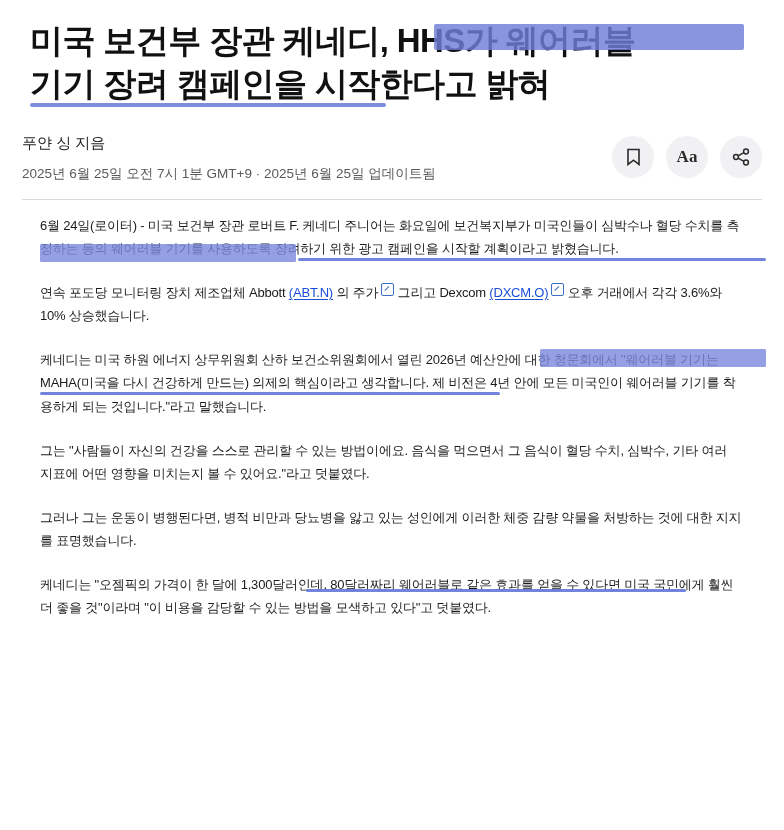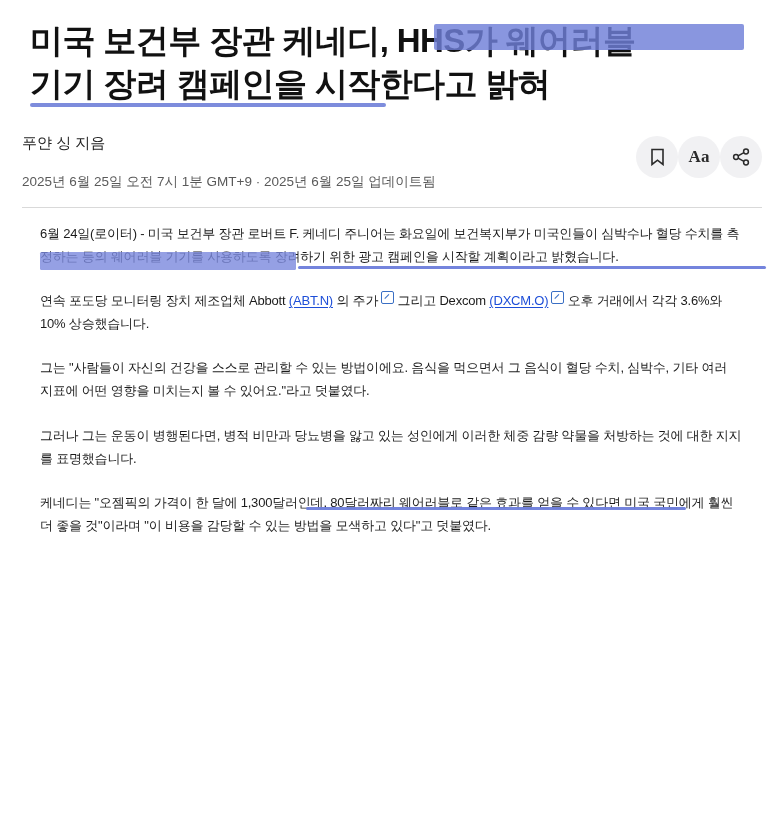--- a/index.html
+++ b/index.html
@@ -57,25 +57,25 @@
   .author {
     font-size: 15px;
     color: #222;
     font-weight: 400;
     position: relative;
     display: inline-block;
   }
   .timestamp {
     font-size: 13.5px;
     color: #5a5a5a;
-    margin-top: 20px;
+    margin-top: 12px;
   }
   .actions {
     display: flex;
-    gap: 0;
+    gap: 12px;
     align-items: center;
     padding-top: 4px;
   }
   .action-btn {
     width: 42px;
     height: 42px;
     border-radius: 50%;
     background: #f1f1f3;
     border: none;
     display: flex;
@@ -201,20 +201,25 @@
     <p>
       <span>6월 24일(로이터) - 미국 보건부 장관 로버트 F. 케네디 주니어는 화요일에 보건복지부가 미국인들이 심박수나 혈당 수치를 측정하는 등의 웨어러블 기기를 사용하도록 장려하기 위한 광고 캠페인을 시작할 계획이라고 밝혔습니다.</span>
       <span class="mark" style="left:0px; top:30px; width:256px; height:18px;"></span>
       <span class="mark u" style="left:258px; top:44px; width:468px;"></span>
     </p>
 
     <p>
       연속 포도당 모니터링 장치 제조업체 Abbott <a class="inline-link" href="#">(ABT.N)</a> <span>의 주가</span><span class="ext-icon"></span> 그리고 Dexcom <a class="inline-link" href="#">(DXCM.O)</a><span class="ext-icon"></span> 오후 거래에서 각각 3.6%와 10% 상승했습니다.
     </p>
 
+    <p>
+      <span>케네디는 미국 하원 에너지 상무위원회 산하 보건소위원회에서 열린 2026년 예산안에 대한 청문회에서 "웨어러블 기기는 MAHA(미국을 다시 건강하게 만드는) 의제의 핵심이라고 생각합니다. 제 비전은 4년 안에 모든 미국인이 웨어러블 기기를 착용하게 되는 것입니다."라고 말했습니다.</span>
+      <span class="mark" style="left:500px; top:1px; width:226px; height:18px;"></span>
+      <span class="mark u" style="left:0px; top:44px; width:460px;"></span>
+    </p>
 
     <p>
       <span>그는 "사람들이 자신의 건강을 스스로 관리할 수 있는 방법이에요. 음식을 먹으면서 그 음식이 혈당 수치, 심박수, 기타 여러 지표에 어떤 영향을 미치는지 볼 수 있어요."라고 덧붙였다.</span>
     </p>
 
 
 
     <p>
       <span>그러나 그는 운동이 병행된다면, 병적 비만과 당뇨병을 앓고 있는 성인에게 이러한 체중 감량 약물을 처방하는 것에 대한 지지를 표명했습니다.</span>
     </p>

